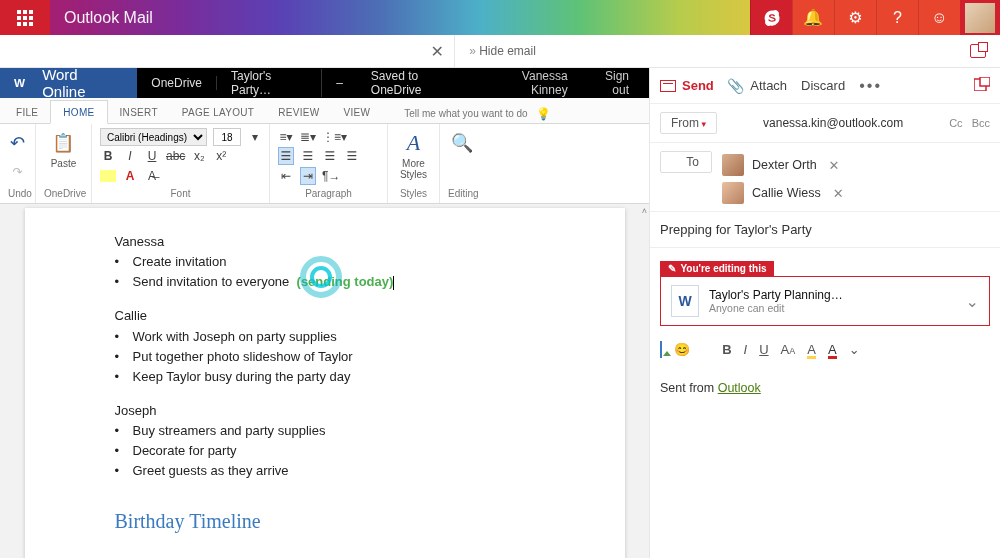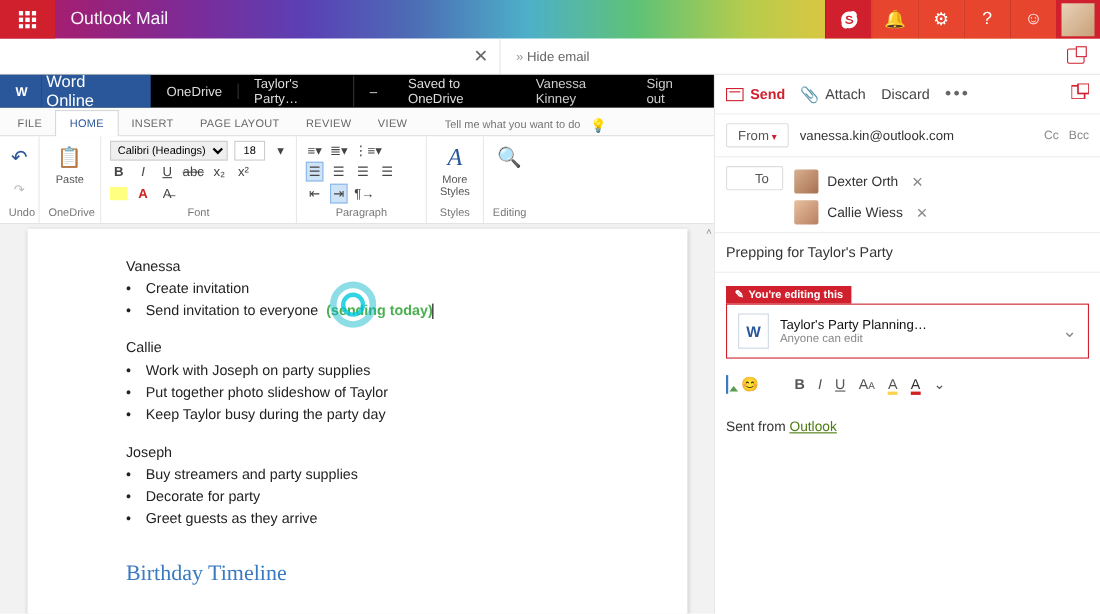--- a/index.html
+++ b/index.html
@@ -31,21 +31,21 @@
   .rightpane { flex:1; padding:0; display:flex; flex-direction:column; }
 
   
   .wordbar { height:30px; background:#000; color:#fff; display:flex; align-items:center; font-size:13px; }
   .wordlogo { width:40px; height:30px; background:#2a579a; display:flex; align-items:center; justify-content:center;}
   .wordlogo svg{ width:20px;height:20px; }
   .wordname { background:#2a579a; height:30px; display:flex; align-items:center; padding:0 16px 0 4px; font-size:15px;}
   .breadcrumbs { display:flex; align-items:center; height:30px; }
   .breadcrumbs span{ padding:0 14px; color:#ddd; font-size:12px; border-right:1px solid #333;}
   .breadcrumbs span.nosep{ border:none;}
-  .wordbar .rightinfo{ margin-left:auto; display:flex; align-items:center; padding-right:10px; color:#ccc; font-size:12px;}
+  .wordbar .rightinfo{ margin-left:auto; display:flex; align-items:center; padding-right:10px; color:#ccc; font-size:12px;text-align:right;}
   .wordbar .rightinfo span{ padding:0 10px;}
 
   
   .ribtabs { height:26px; display:flex; align-items:flex-end; font-size:11px; border-bottom:1px solid #d8d8d8; padding-left:4px; background:#fbfbfb;}
   .ribtabs .tab{ padding:6px 12px 5px; color:#666; cursor:pointer; text-transform:uppercase; letter-spacing:.3px; font-size:10px;}
   .ribtabs .tab.active{ color:#2a579a; border:1px solid #d8d8d8; border-bottom:1px solid #fff; background:#fff; margin-bottom:-1px;}
   .ribtabs .tellme{ margin-left:20px; display:flex; align-items:center;}
   .ribtabs .tellme input{ border:none; font-size:10px; color:#999; width:130px; padding:4px 2px; background:transparent; outline:none;}
   .ribtabs .bulb{ color:#f3b200; font-size:12px; margin-left:4px;}
 
@@ -79,21 +79,21 @@
   .rightpane .cmdrow{ height:36px; display:flex; align-items:center; padding:0 10px; gap:14px; border-bottom:1px solid #eee;}
   .cmdrow .send{ color:#d0202e; font-size:13px; font-weight:600; display:flex; align-items:center; gap:6px; cursor:pointer;}
   .cmdrow .send .ico{width:16px;height:12px;background:#fff;border:1px solid #d0202e;position:relative;}
   .cmdrow .send .ico::before{content:"";position:absolute;left:2px;right:2px;top:2px;bottom:2px;border-top:1px solid #d0202e;}
   .cmdrow .attach{ color:#444; font-size:13px; display:flex; align-items:center; gap:5px; cursor:pointer;}
   .cmdrow .attach .clip{ color:#d0202e; font-size:14px;}
   .cmdrow .discard{ color:#444; font-size:13px; cursor:pointer;}
   .cmdrow .more{ color:#666; font-size:16px; letter-spacing:2px; cursor:pointer;}
   .cmdrow .pop{ margin-left:auto; color:#d0202e; cursor:pointer;}
 
-  .field{ display:flex; align-items:center; padding:8px 10px; border-bottom:1px solid #eee; font-size:12px;}
+  .field{ display:flex; align-items:center; padding:8px 10px; border-bottom:1px solid #eee; font-size:12px;gap:36px;}
   .field .lbl{ width:52px; color:#555; text-align:right; padding-right:10px;}
   .field .lbl.btn{ border:1px solid #ddd; border-radius:2px; padding:3px 10px; width:auto; margin-right:10px; color:#555;}
   .field .lbl.caret::after{content:" ▾"; color:#d0202e; font-size:9px;}
   .field .val{ flex:1; color:#333;}
   .field .ccbcc{ color:#888; font-size:11px; }
   .field .ccbcc span{ margin-left:6px; cursor:pointer;}
   .chip{ display:flex; align-items:center; gap:8px; padding:3px 0; font-size:12.5px; color:#333;}
   .chip .av{ width:22px;height:22px; border-radius:2px; background:linear-gradient(135deg,#d8b090,#a87050);}
   .chip .av.c2{ background:linear-gradient(135deg,#e8c0a0,#b88060);}
   .chip .x{ color:#888; cursor:pointer; font-size:13px; margin-left:4px;}

